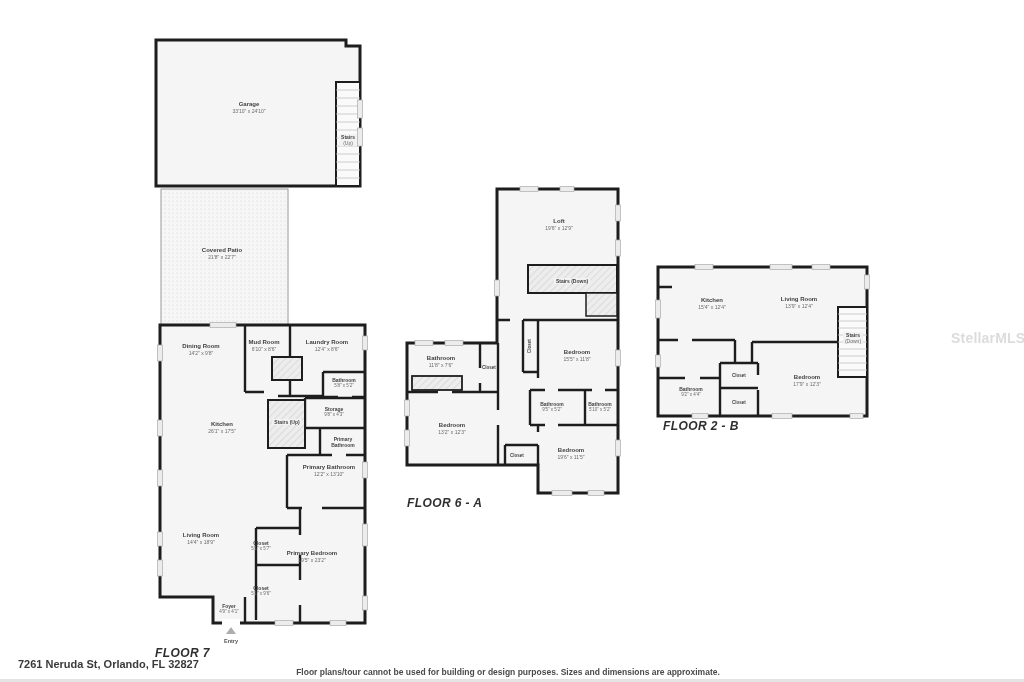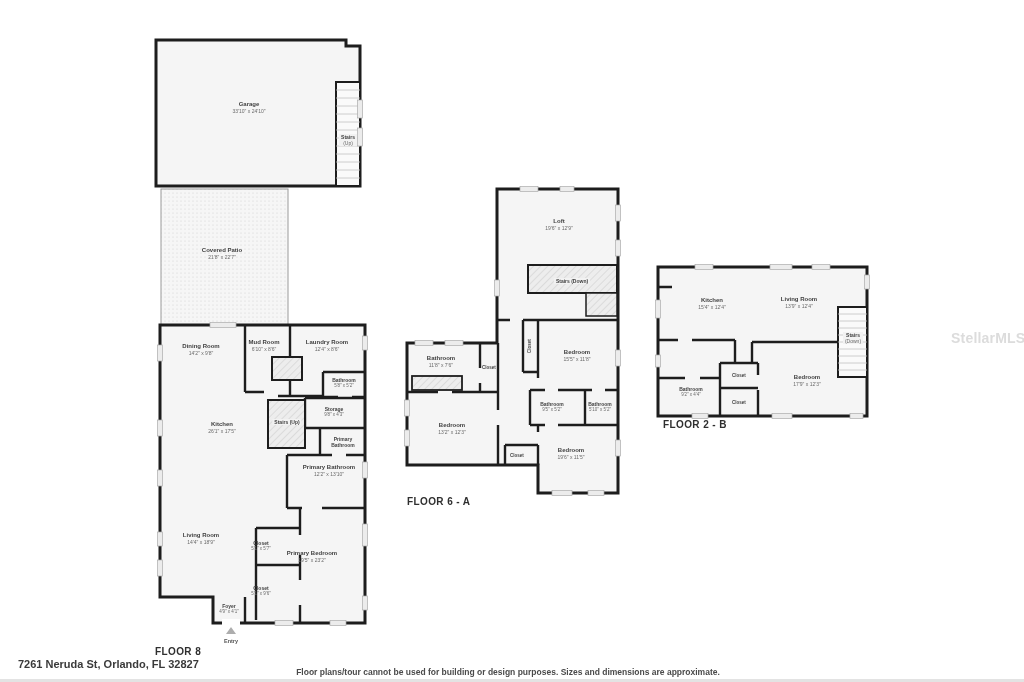--- a/index.html
+++ b/index.html
@@ -5,21 +5,21 @@
   html,body{margin:0;padding:0;background:#ffffff;}
   #canvas{position:relative;width:1024px;height:682px;background:#ffffff;overflow:hidden;
           font-family:"Liberation Sans",sans-serif;}
   svg{position:absolute;left:0;top:0;}
   .rl{position:absolute;transform:translate(-50%,-50%);text-align:center;white-space:nowrap;z-index:5;}
   .rl .nm{font-size:6px;font-weight:600;color:#3f3f3f;line-height:1.2;}
   .rl .dm{font-size:5px;font-weight:400;color:#6a6a6a;line-height:1.2;}
   .rl.bg{background:#f2f2f2;padding:0 2px;}
   .rl.wrap{white-space:normal;width:38px;}
   .rl.vert{transform:translate(-50%,-50%) rotate(-90deg);}
-  .floor-label{position:absolute;font-size:10px;font-weight:700;color:#2f2f2f;letter-spacing:.4px;z-index:5;}
+  .floor-label{position:absolute;font-size:12px;font-weight:700;color:#2f2f2f;letter-spacing:.4px;z-index:5;font-style:italic;}
   .entry-label{position:absolute;transform:translate(-50%,0);font-size:5.5px;font-weight:600;color:#555;z-index:5;}
   .address{position:absolute;left:18px;top:658px;font-size:11px;font-weight:700;color:#3a3a3a;}
   .disclaimer{position:absolute;left:0;right:8px;top:667px;text-align:center;font-size:8.5px;font-weight:700;color:#4a4a4a;}
   .watermark{position:absolute;left:951px;top:330px;font-size:14px;font-weight:700;color:#dcdcdc;letter-spacing:.2px;}
   .bottom-divider{position:absolute;left:0;bottom:0;width:100%;height:3px;background:#e3e3e3;}
 </style>
 </head>
 <body>
 
 <div id="canvas">
@@ -167,21 +167,21 @@
   </div>
   <div class="rl" style="left:312px;top:557px">
     <div class="nm">Primary Bedroom</div>
     <div class="dm">19'5" x 23'2"</div>
   </div>
   <div class="rl" style="left:229px;top:609px">
     <div class="nm" style="font-size:5px">Foyer</div>
     <div class="dm" style="font-size:4.5px">4'9" x 4'1"</div>
   </div>
   <div class="entry-label" style="left:231px;top:638px">Entry</div>
-  <div class="floor-label" style="left:155px;top:646px">FLOOR 8</div>
+  <div class="floor-label" style="left:155px;top:646px">FLOOR 7</div>
 
   <div class="rl" style="left:559px;top:225px">
     <div class="nm">Loft</div>
     <div class="dm">19'6" x 12'9"</div>
   </div>
   <div class="rl bg" style="left:572px;top:281px">
     <div class="nm" style="font-size:5px">Stairs (Down)</div>
   </div>
   <div class="rl vert" style="left:530px;top:346px">
     <div class="nm" style="font-size:4.5px">Closet</div>

